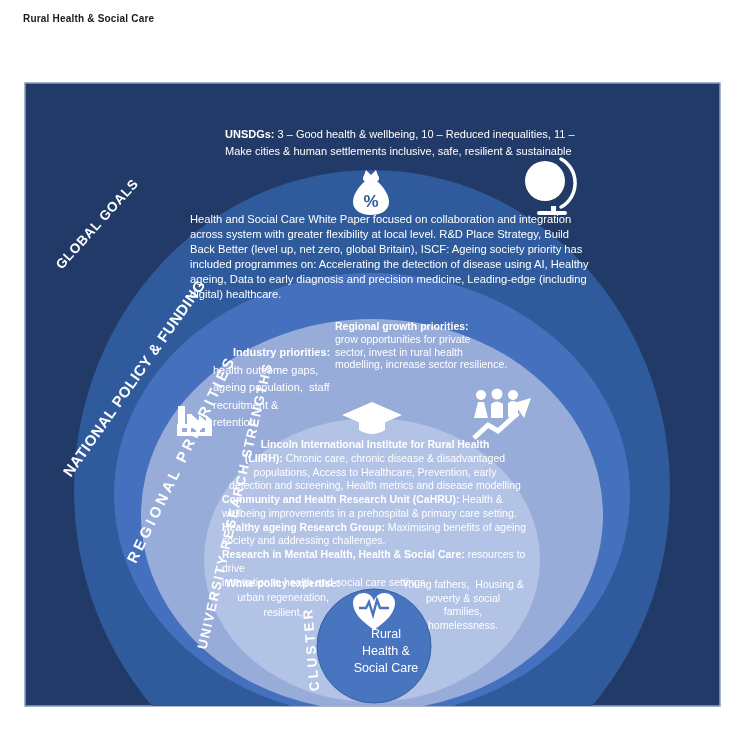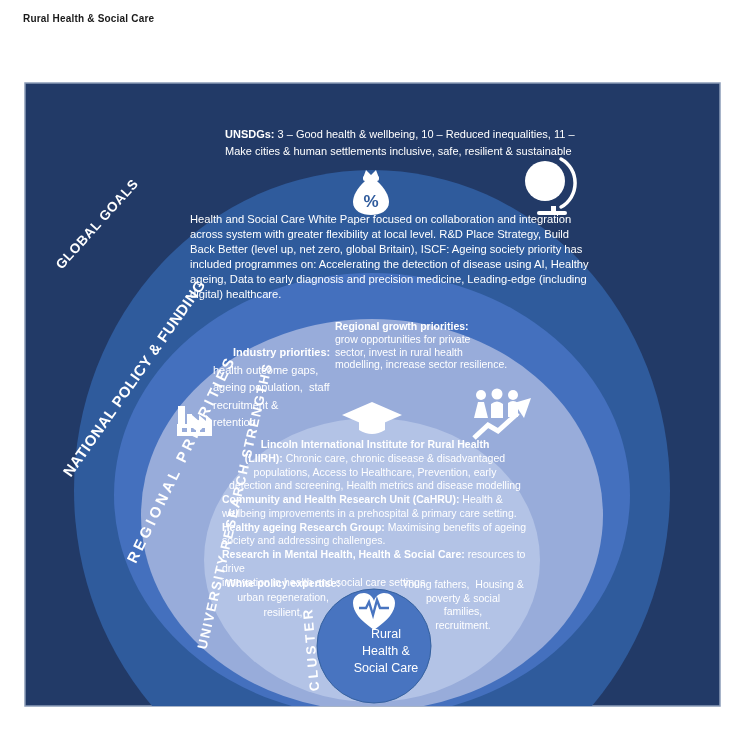--- a/index.html
+++ b/index.html
@@ -150,21 +150,21 @@
     <div>
         <div>urban regeneration,</div>
         <div>resilient,</div>
       </div>
   </div>
 
   <div class="txt socright">
       <div>Young fathers, &nbsp;Housing &amp;</div>
       <div>poverty &amp; social</div>
       <div>families,</div>
-      <div>recruitment.</div>
+      <div>homelessness.</div>
     </div>
 
   <div class="txt center-label">
       <div>Rural</div>
       <div>Health &amp;</div>
       <div>Social Care</div>
     </div>
 </div>
 
 </body></html>

